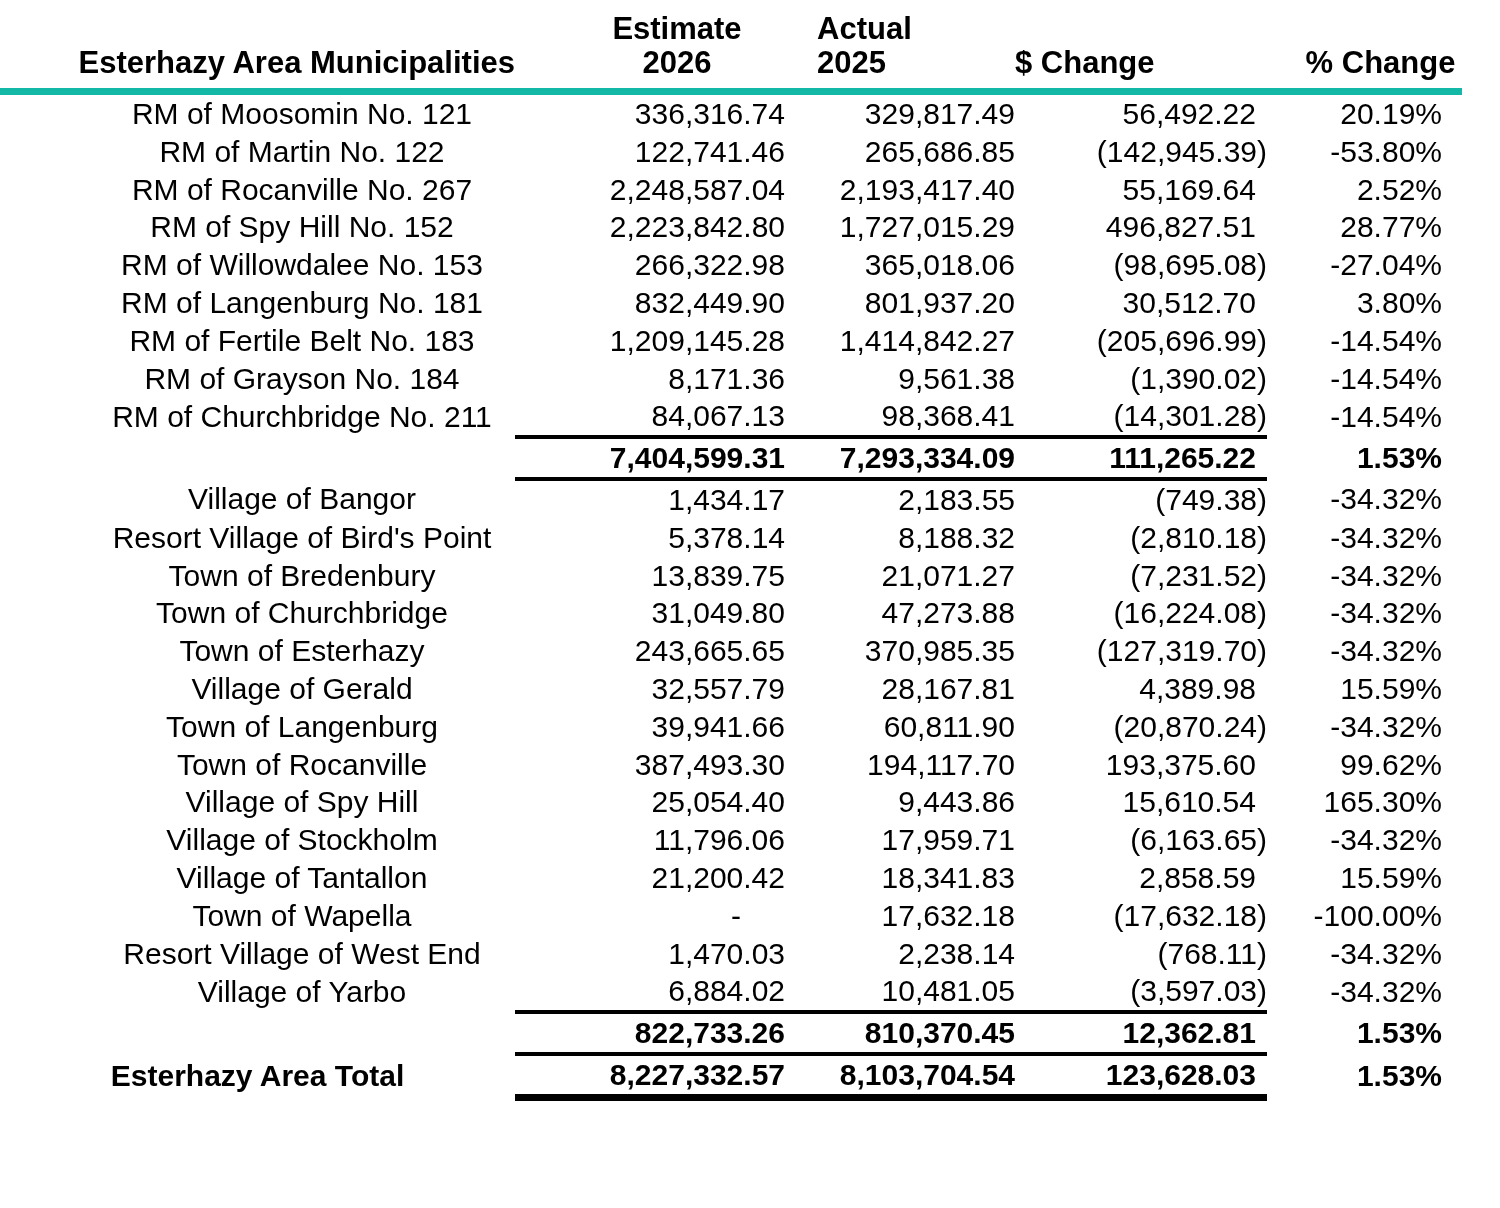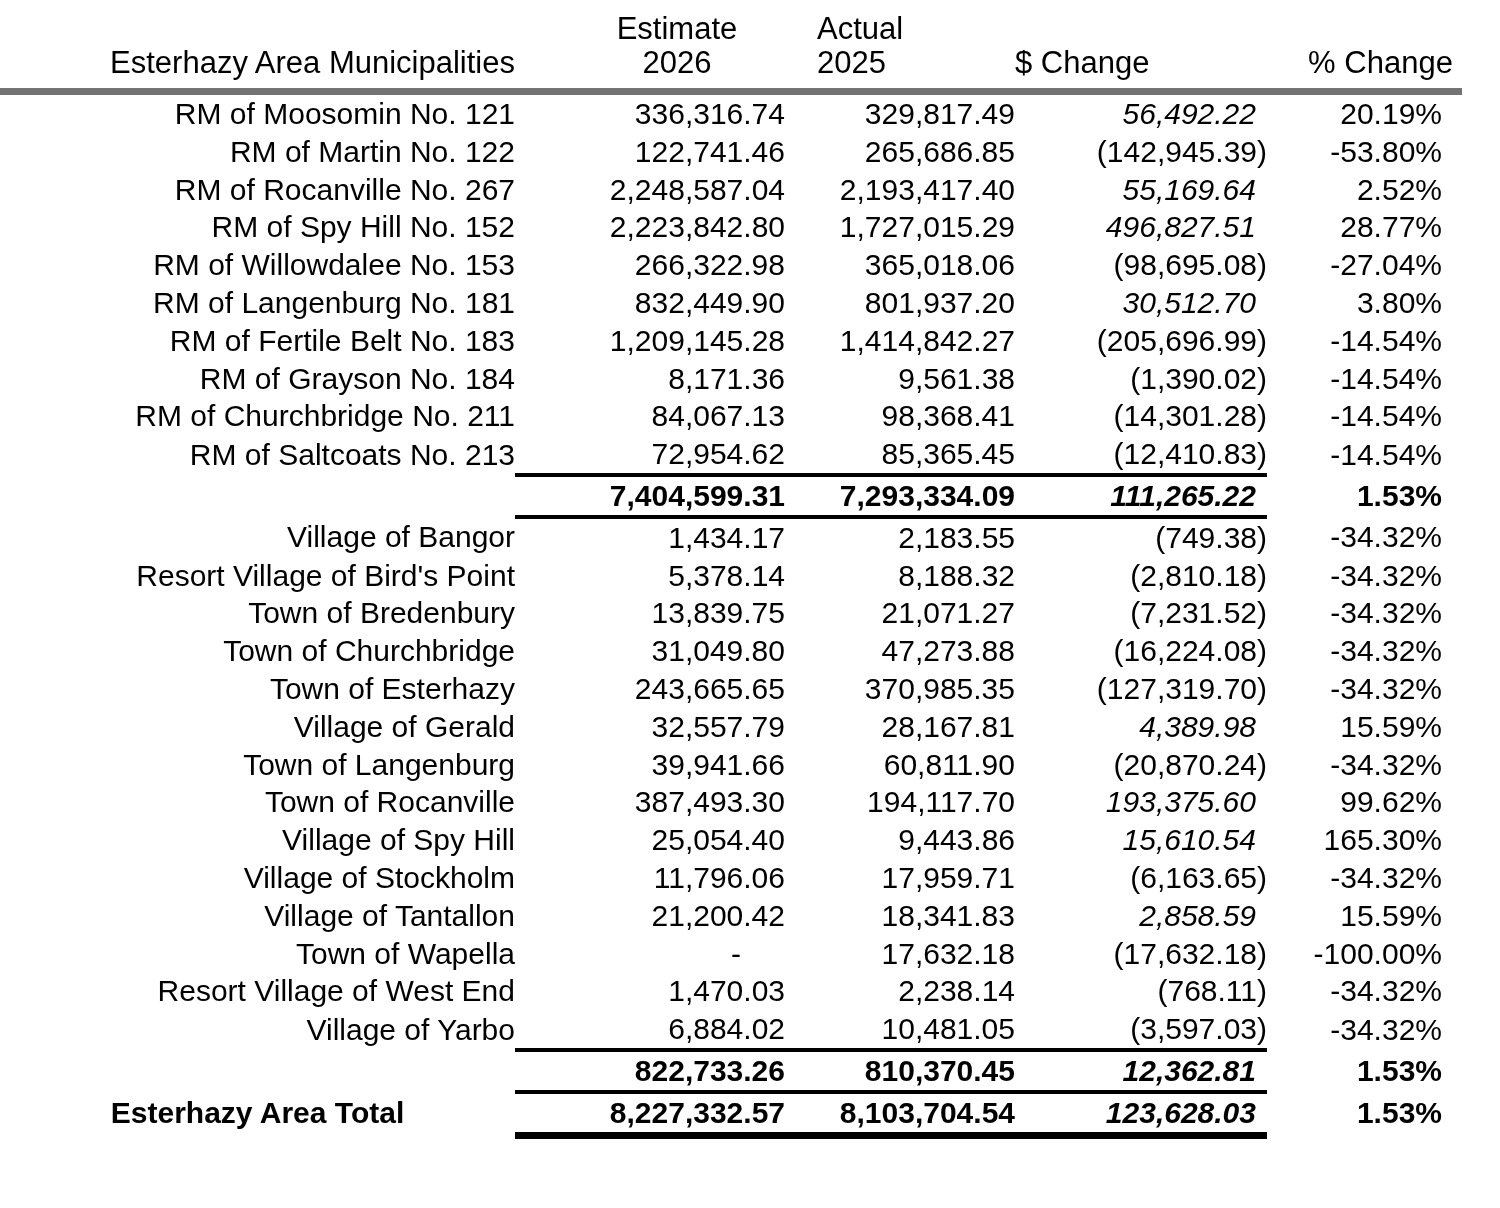--- a/index.html
+++ b/index.html
@@ -15,46 +15,46 @@
     margin:0;
   }
   col.c-name{width:515px;}
   col.c-est{width:270px;}
   col.c-act{width:230px;}
   col.c-chg{width:252px;}
   col.c-pct{width:195px;}
 
   thead th{
     vertical-align:bottom;
-    font-weight:normal;
+    font-weight:bold;
     font-size:31px;
     line-height:34px;
     padding:0 0 8px 0;
-    border-bottom:7px solid #737373;
+    border-bottom:7px solid #14b8a6;
     height:80px;
     white-space:nowrap;
   }
   th.h-name{text-align:right;}
   th.h-est{text-align:center;padding-left:54px;}
   th.h-act{text-align:left;padding-left:32px;}
   th.h-chg{text-align:left;}
   th.h-pct{text-align:center;padding-left:32px;}
 
   td{
     font-size:30px;
     line-height:37.8px;
     height:37.8px;
     padding:0;
     white-space:nowrap;
     overflow:visible;
   }
-  td.name{text-align:right;padding-left:89px;}
+  td.name{text-align:center;padding-left:89px;}
   td.num{text-align:right;font-variant-numeric:tabular-nums;}
   td.col-pct{padding-right:20px;}
-  td.noparen{padding-right:11px;font-style:italic;}
+  td.noparen{padding-right:11px;}
   td.dash{padding-right:44px;}
   tr.bold td{font-weight:bold;}
   td.rule{border-top:4px solid #000;border-bottom:4px solid #000;}
   td.thick-bottom{border-bottom:7px solid #000;}
   td.total-label{text-align:center;padding-left:0;}
 </style>
 </head>
 <body>
 
 <table>
@@ -137,27 +137,20 @@
         <td class="num col-chg">(1,390.02)</td>
         <td class="num col-pct">-14.54%</td>
       </tr>
       <tr>
         <td class="name">RM of Churchbridge No. 211</td>
         <td class="num col-est">84,067.13</td>
         <td class="num col-act">98,368.41</td>
         <td class="num col-chg">(14,301.28)</td>
         <td class="num col-pct">-14.54%</td>
       </tr>
-      <tr>
-        <td class="name">RM of Saltcoats No. 213</td>
-        <td class="num col-est">72,954.62</td>
-        <td class="num col-act">85,365.45</td>
-        <td class="num col-chg">(12,410.83)</td>
-        <td class="num col-pct">-14.54%</td>
-      </tr>
       <tr class="bold">
         <td class="name"></td>
         <td class="num col-est rule">7,404,599.31</td>
         <td class="num col-act rule">7,293,334.09</td>
         <td class="num col-chg rule noparen">111,265.22</td>
         <td class="num col-pct">1.53%</td>
       </tr>
       <tr>
         <td class="name">Village of Bangor</td>
         <td class="num col-est">1,434.17</td>

